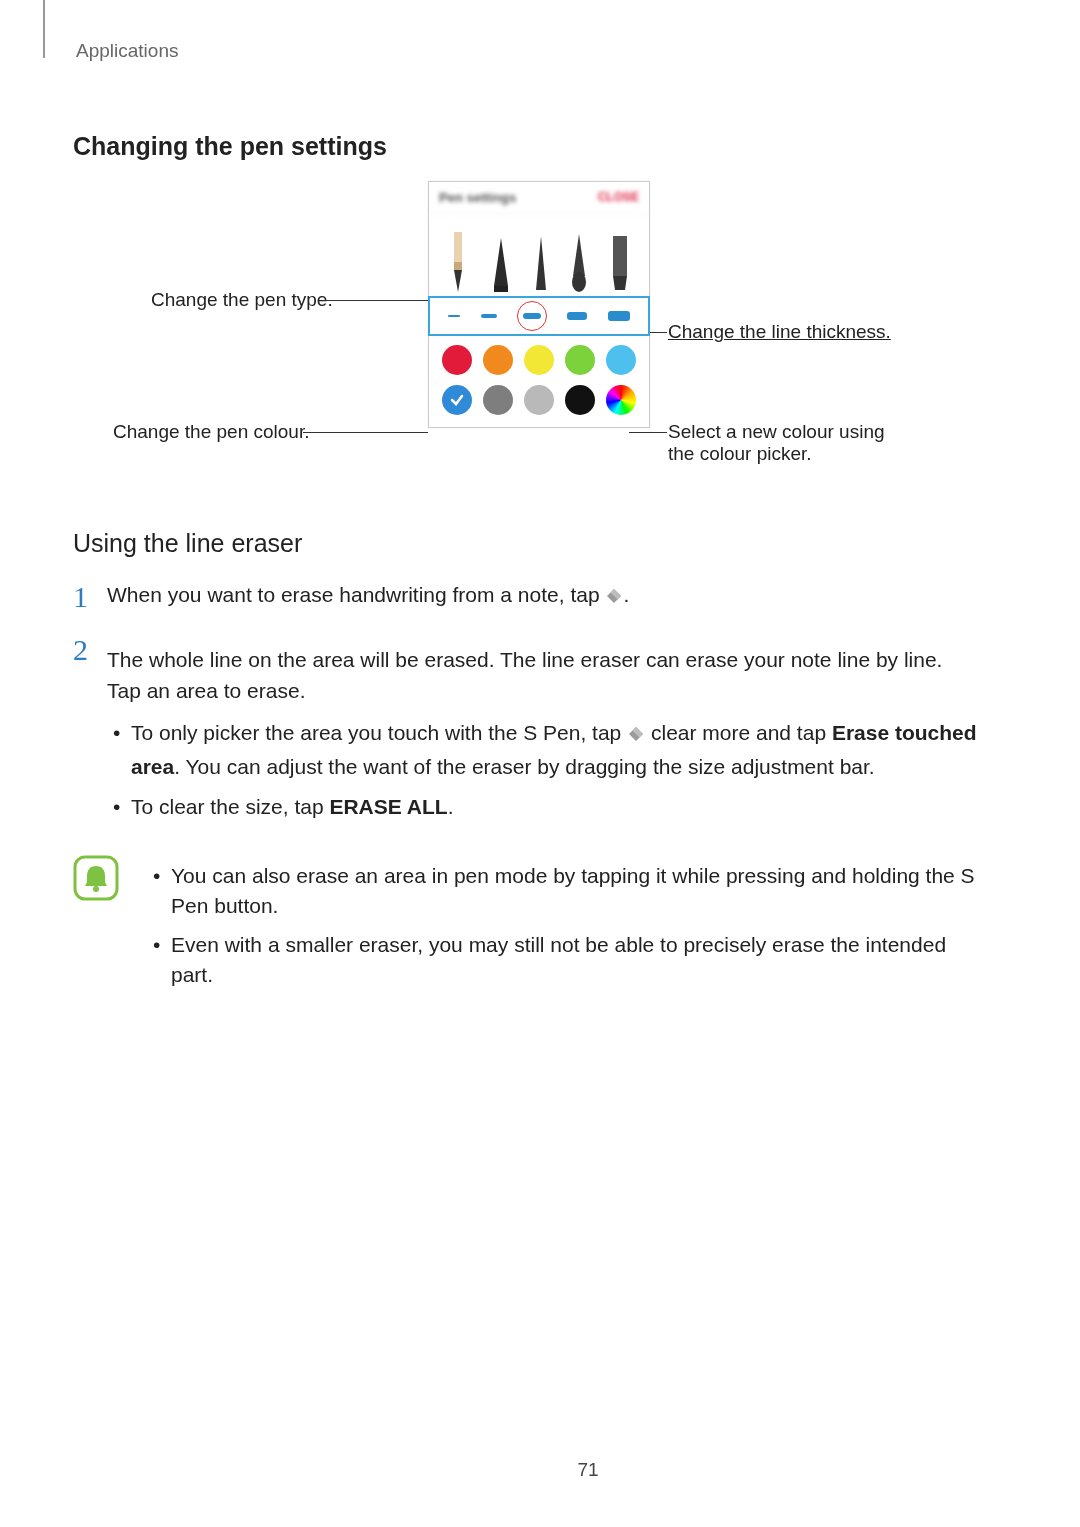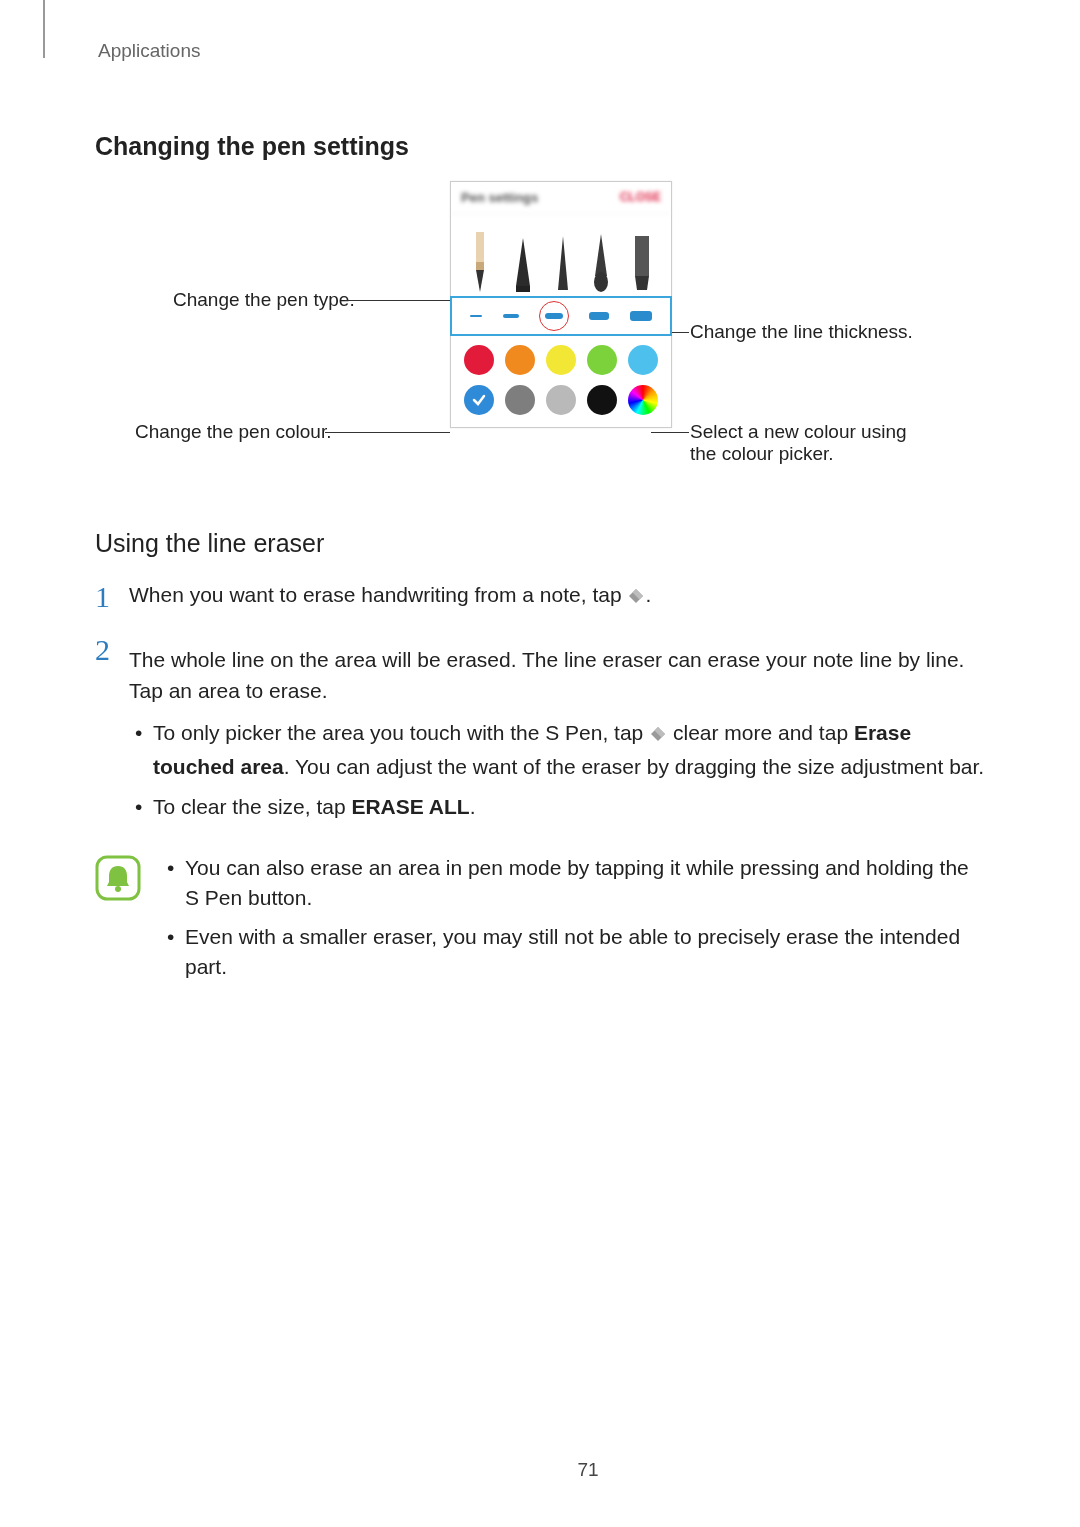--- a/index.html
+++ b/index.html
@@ -7,21 +7,21 @@
     padding: 0;
     font-family: -apple-system, BlinkMacSystemFont, "Segoe UI", Arial, sans-serif;
     color: #222;
     background: #fff;
     width: 1080px;
     height: 1527px;
     box-sizing: border-box;
     position: relative;
   }
   .page {
-    padding: 40px 95px 40px 95px;
+    padding: 40px 95px 40px 73px;
     box-sizing: border-box;
   }
   .header-rule {
     position: absolute;
     top: 0;
     left: 43px;
     width: 2px;
     height: 58px;
     background: #999;
   }
@@ -164,21 +164,21 @@
   .note-icon {
     width: 46px;
     height: 46px;
     flex-shrink: 0;
     margin-right: 20px;
     margin-top: 2px;
   }
   .note-list {
     list-style: none;
     padding: 0;
-    margin: 0;
+    margin: 8px;
     flex: 1;
   }
   .note-list li {
     position: relative;
     padding-left: 24px;
     margin-bottom: 8px;
     font-size: 21px;
     line-height: 1.45;
   }
   .note-list li::before {
@@ -214,21 +214,21 @@
   <h3 class="section">Changing the pen settings</h3>
 
   <div class="figure-wrap">
 
     <div class="callout" style="left:78px; top:108px;">Change the pen type.</div>
     <div class="callout-line" style="left:250px; top:119px; width:105px;"></div>
 
     <div class="callout" style="left:40px; top:240px;">Change the pen colour.</div>
     <div class="callout-line" style="left:230px; top:251px; width:125px;"></div>
 
-    <div class="callout" style="left:595px; top:140px;">Change the line thickness.</div>
+    <div class="callout" style="left:595px; top:140px;text-decoration:underline;">Change the line thickness.</div>
     <div class="callout-line" style="left:576px; top:151px; width:18px;"></div>
 
     <div class="callout" style="left:595px; top:240px; width:240px;">Select a new colour using the colour picker.</div>
     <div class="callout-line" style="left:556px; top:251px; width:38px;"></div>
 
     <div class="panel">
       <div class="panel-header">
         <span class="left">Pen settings</span>
         <span class="right">CLOSE</span>
       </div>

